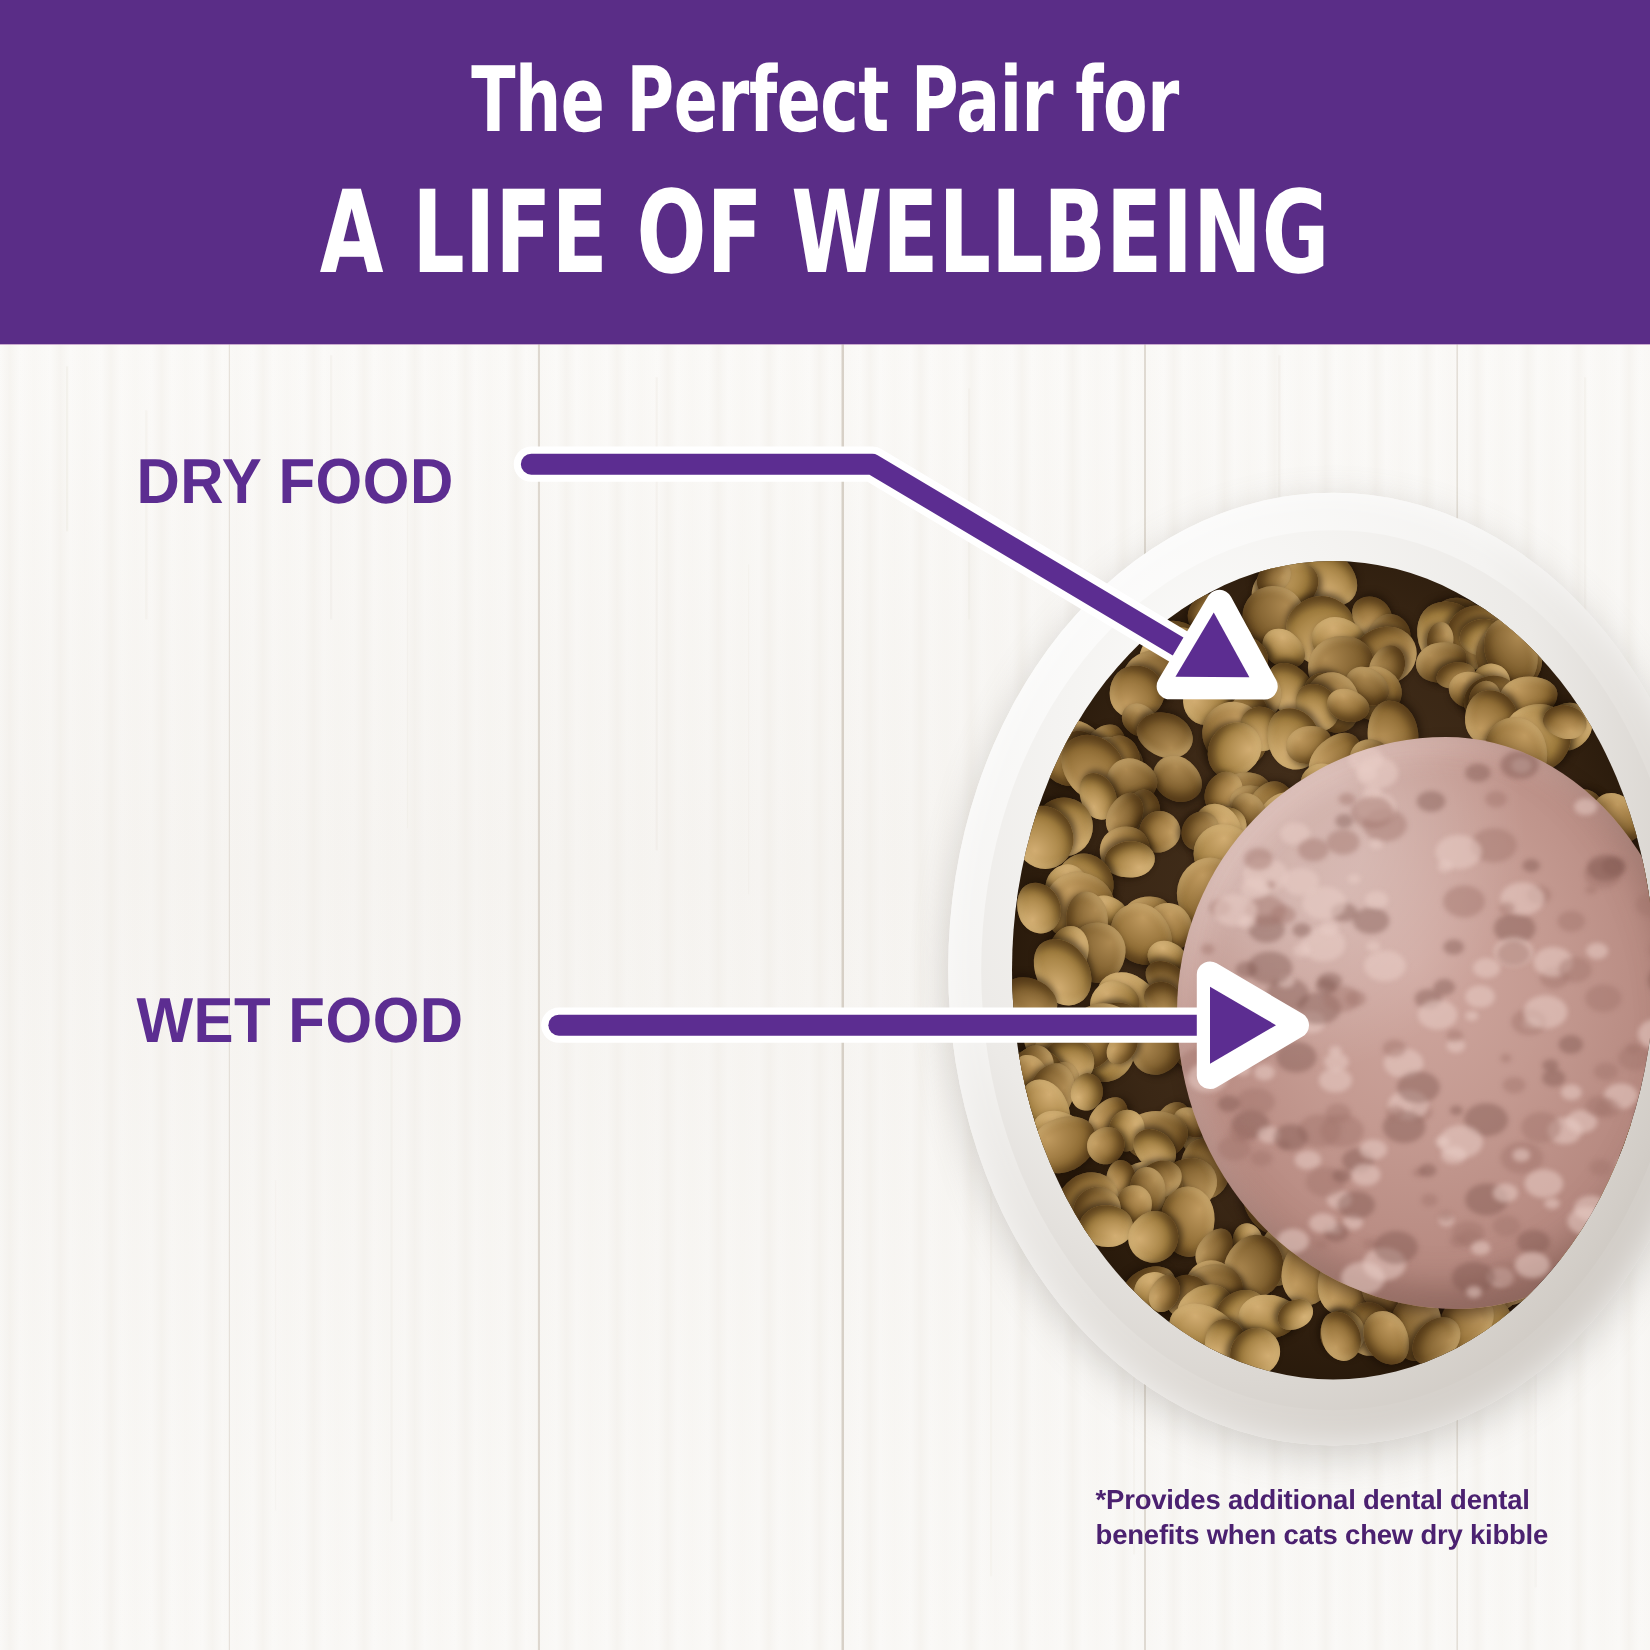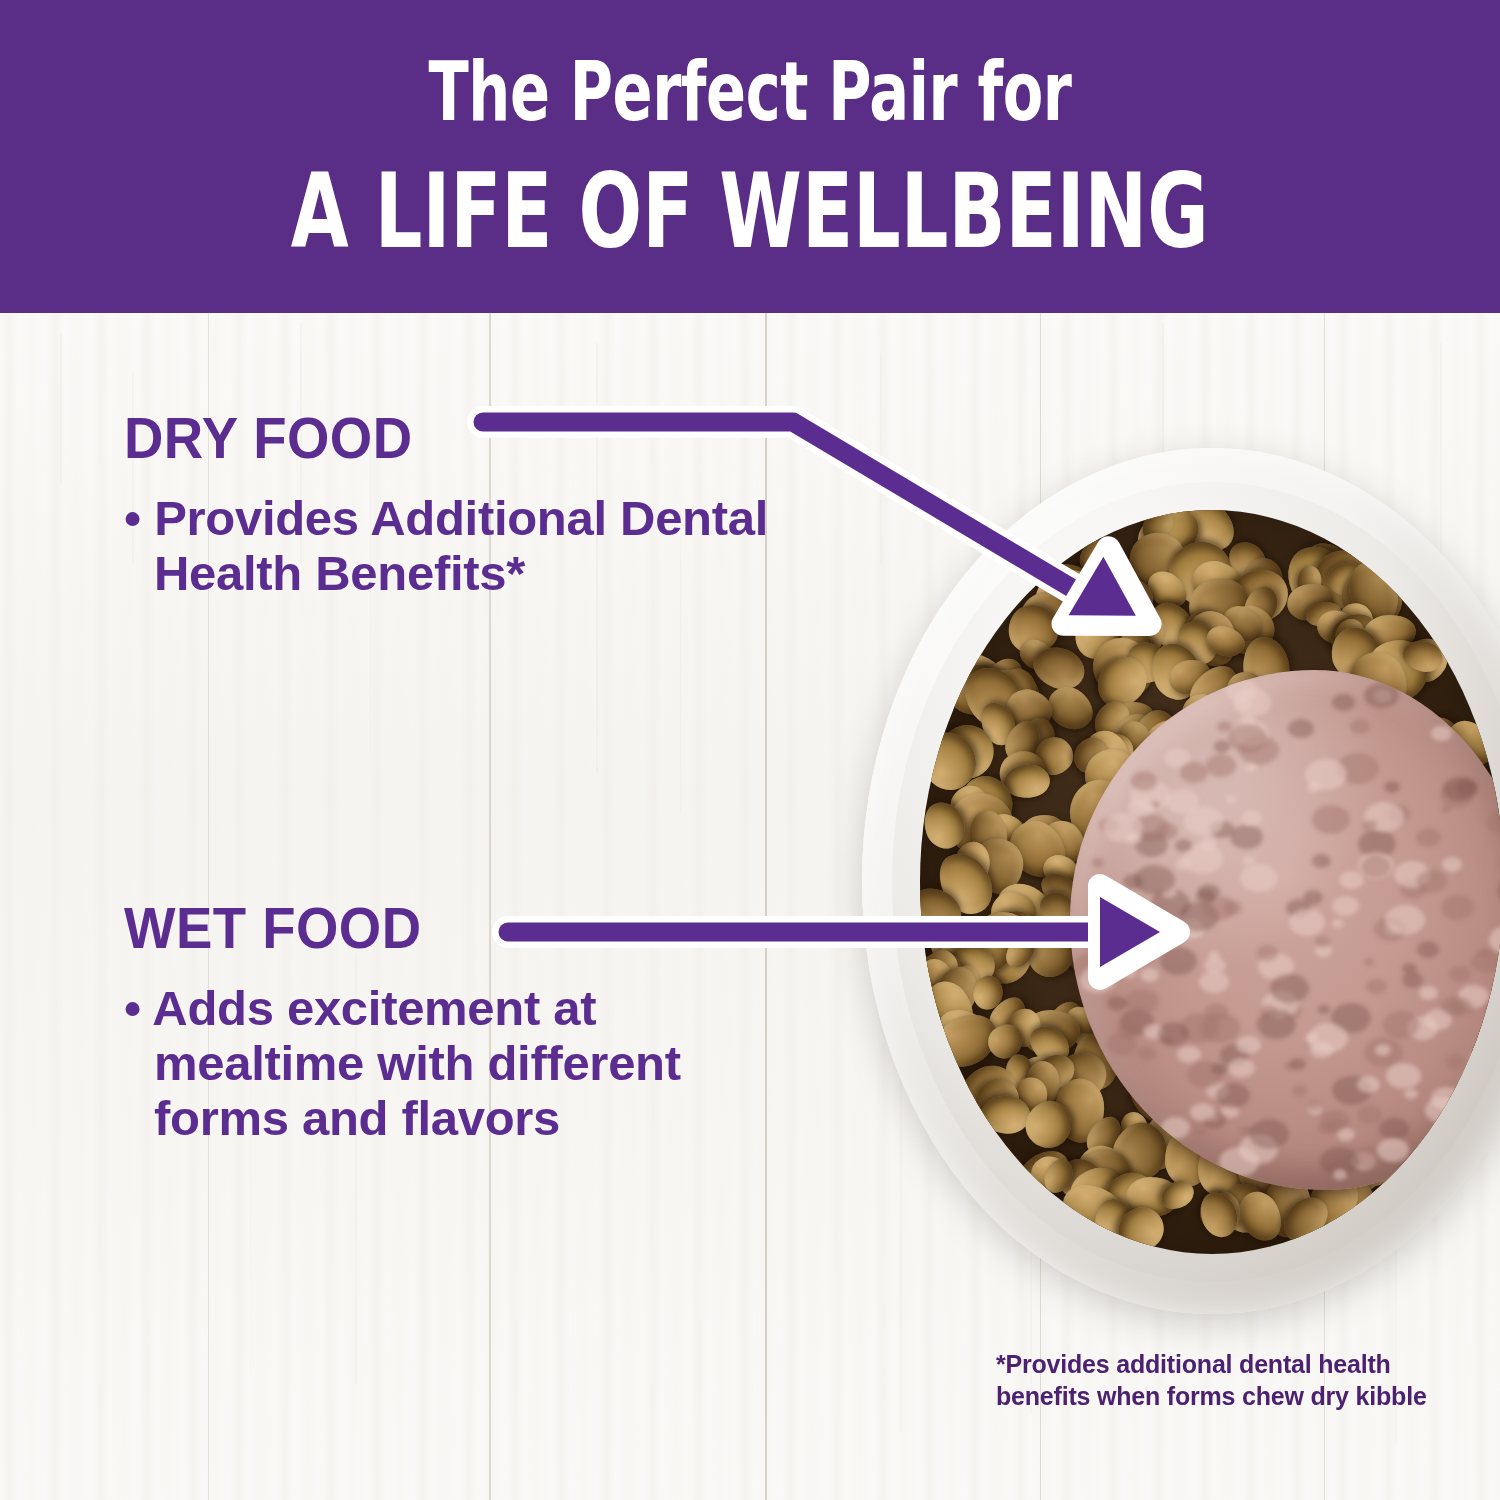--- a/index.html
+++ b/index.html
@@ -736,30 +736,28 @@
 
   <div class="header">
     <div class="title-l1">The Perfect Pair for</div>
     <div class="title-l2">A LIFE OF WELLBEING</div>
   </div>
 
   <div class="copy">
 
     <div class="sec-head dry">DRY FOOD</div>
     <div class="bullets dry">
-      <div class="bullet">• Provides Additional Dental Health Benefits*</div>
     </div>
 
     <div class="sec-head wet">WET FOOD</div>
     <div class="bullets wet">
-      <div class="bullet">• Adds excitement at mealtime with different forms and flavors</div>
     </div>
   </div>
 
-  <div class="footnote">*Provides additional dental health benefits when forms chew dry kibble</div>
+  <div class="footnote">*Provides additional dental dental benefits when cats chew dry kibble</div>
 
   <svg class="arrows" width="1500" height="1500" viewBox="0 0 1500 1500">
 
     <g>
       <path d="M 483 422 L 793 422 L 1095 602" stroke="#FFFFFF" stroke-width="32" fill="none" stroke-linecap="round" stroke-linejoin="round"></path>
       <path d="M 483 422 L 793 422 L 1095 602" stroke="#5C2D91" stroke-width="19" fill="none" stroke-linecap="round" stroke-linejoin="round"></path>
 
       <polygon points="1157,623 1046,594 1079,552 1074,663 1113,639" fill="none"></polygon>
       <g transform="translate(1086,586) rotate(30.8)">
         <polygon points="0,-44 74,0 0,44" fill="#FFFFFF" stroke="#FFFFFF" stroke-width="24" stroke-linejoin="round"></polygon>

